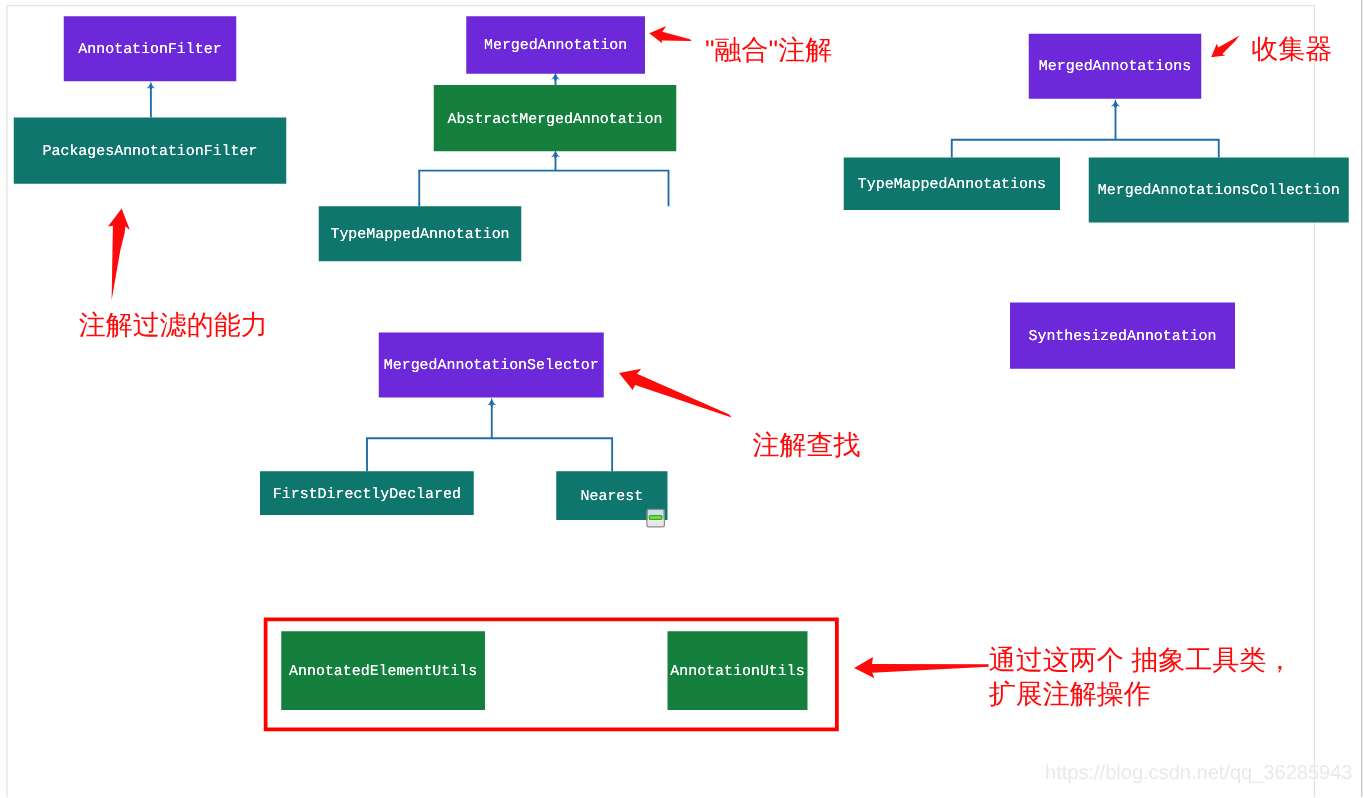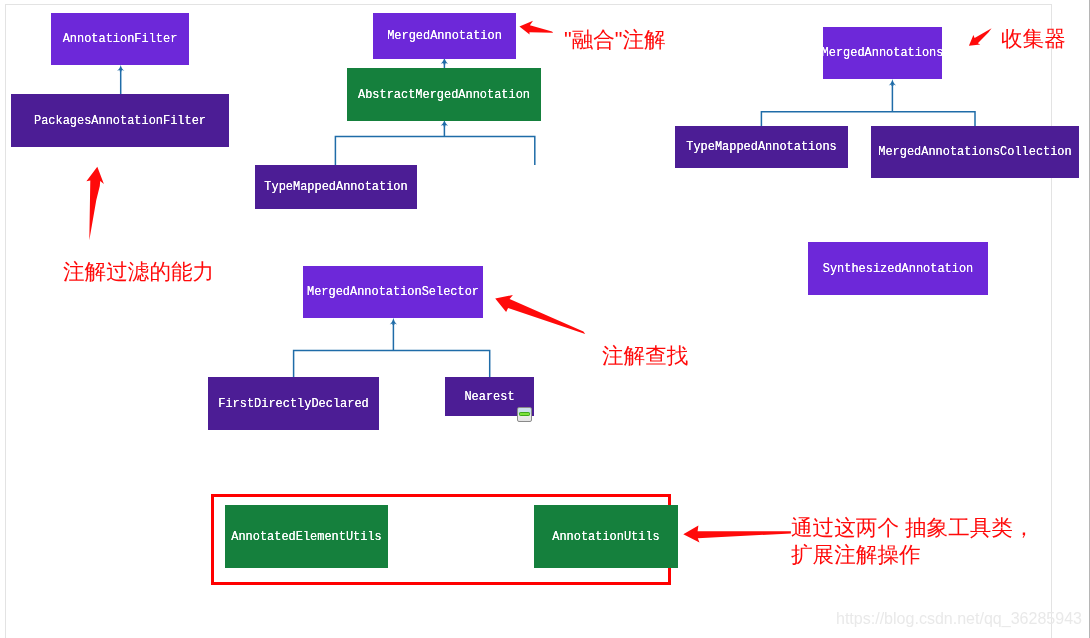--- a/index.html
+++ b/index.html
@@ -4,21 +4,21 @@
 <style>
   html,body{margin:0;padding:0;}
   body{width:1090px;height:638px;background:#fff;font-family:"DejaVu Sans",sans-serif;overflow:hidden;position:relative;-webkit-font-smoothing:antialiased;}
   #canvas{position:absolute;left:0;top:0;width:1090px;height:638px;}
   .page-frame{position:absolute;left:5px;top:4px;width:1047px;height:700px;border:1px solid #e3e3e3;box-sizing:border-box;z-index:0;}
   .right-rule{position:absolute;z-index:0;left:1088.6px;top:0;width:1.4px;height:638px;background:#B5B5B5;}
   .node{position:absolute;z-index:3;box-sizing:border-box;display:flex;align-items:center;justify-content:center;
         color:#fff;font-family:"Liberation Mono",monospace;font-size:11.95px;white-space:nowrap;letter-spacing:0px;
         text-shadow:0 0 0.28px #fff;}
   .orange{background:#6d28d9;}
-  .blue{background:#4c1d95;}
+  .blue{background:#0f766e;}
   .yellow{background:#15803d;}
   .ann{position:absolute;z-index:5;color:#FF0A0A;font-family:"Liberation Sans",sans-serif;font-size:21.6px;white-space:nowrap;line-height:27px;}
   .watermark{position:absolute;z-index:1;color:#E9E9E9;font-family:"Liberation Sans",sans-serif;font-size:16.05px;white-space:nowrap;}
   svg.lines{position:absolute;z-index:1;left:0;top:0;width:1090px;height:638px;overflow:visible;}
   .redbox{position:absolute;z-index:2;border:3px solid #FF0000;box-sizing:border-box;}
   .greenicon{position:absolute;z-index:4;box-sizing:border-box;background:linear-gradient(180deg,#CBDFEC 0%,#CBDFEC 42%,#EDEDED 52%,#E4E4E4 100%);border:1.4px solid #8a8a8a;border-radius:2px;}
   .greenicon i{position:absolute;display:block;background:#7CE23A;border:1.7px solid #3EA81C;border-radius:1.2px;box-sizing:border-box;}
 </style>
 </head>
 <body>
@@ -65,37 +65,37 @@
       <path d="M495.2 298.4 L512.9 295.0 L509.6 298.9 L583.4 331.6 L585.2 334.0 L508.1 308.0 L506.1 311.9 Z"></path>
       <path d="M683.3 534.3 L698.4 525.6 L697.6 531.2 L790.9 531.3 L790.9 533.4 L697.8 538.2 L699.5 542.5 Z"></path>
     </g>
   </svg>
 
   <div class="node orange" style="left:51px;top:13px;width:138px;height:52px;">AnnotationFilter</div>
   <div class="node blue" style="left:11px;top:94px;width:218px;height:53px;">PackagesAnnotationFilter</div>
   <div class="node orange" style="left:373px;top:13px;width:143px;height:46px;">MergedAnnotation</div>
   <div class="node yellow" style="left:347px;top:68px;width:194px;height:53px;">AbstractMergedAnnotation</div>
   <div class="node blue" style="left:255px;top:165px;width:162px;height:44px;">TypeMappedAnnotation</div>
-  <div class="node orange" style="left:823px;top:27px;width:119px;height:52px;">MergedAnnotations</div>
+  <div class="node orange" style="left:823px;top:27px;width:138px;height:52px;">MergedAnnotations</div>
   <div class="node blue" style="left:675px;top:126px;width:173px;height:42px;">TypeMappedAnnotations</div>
   <div class="node blue" style="left:871px;top:126px;width:208px;height:52px;">MergedAnnotationsCollection</div>
   <div class="node orange" style="left:808px;top:242px;width:180px;height:53px;">SynthesizedAnnotation</div>
   <div class="node orange" style="left:303px;top:266px;width:180px;height:52px;">MergedAnnotationSelector</div>
-  <div class="node blue" style="left:208px;top:377px;width:171px;height:53px;">FirstDirectlyDeclared</div>
+  <div class="node blue" style="left:208px;top:377px;width:171px;height:35px;">FirstDirectlyDeclared</div>
   <div class="node blue" style="left:445px;top:377px;width:89px;height:39px;">Nearest</div>
 
   <div class="redbox" style="left:211px;top:494px;width:460px;height:91px;"></div>
   <div class="node yellow" style="left:225px;top:505px;width:163px;height:63px;">AnnotatedElementUtils</div>
-  <div class="node yellow" style="left:534px;top:505px;width:144px;height:63px;">AnnotationUtils</div>
+  <div class="node yellow" style="left:534px;top:505px;width:112px;height:63px;">AnnotationUtils</div>
 
   <div class="greenicon" style="left:517px;top:407px;width:15px;height:15px;">
       <i style="left:0.7px;top:3.5px;width:10.9px;height:4.9px;"></i>
     </div>
 
   <div class="ann" style="left:564px;top:26px;">"融合"注解</div>
   <div class="ann" style="left:1001px;top:25px;">收集器</div>
-  <div class="ann" style="left:63px;top:258px;">注解过滤的能力</div>
+  <div class="ann" style="left:63px;top:246px;">注解过滤的能力</div>
   <div class="ann" style="left:602px;top:342px;">注解查找</div>
   <div class="ann" style="left:791px;top:514px;">通过这两个  抽象工具类，</div>
   <div class="ann" style="left:791px;top:541px;">扩展注解操作</div>
 
   <div class="watermark" style="left:836px;top:608.5px;">https://blog.csdn.net/qq_36285943</div>
 </div>
 
 </body></html>

